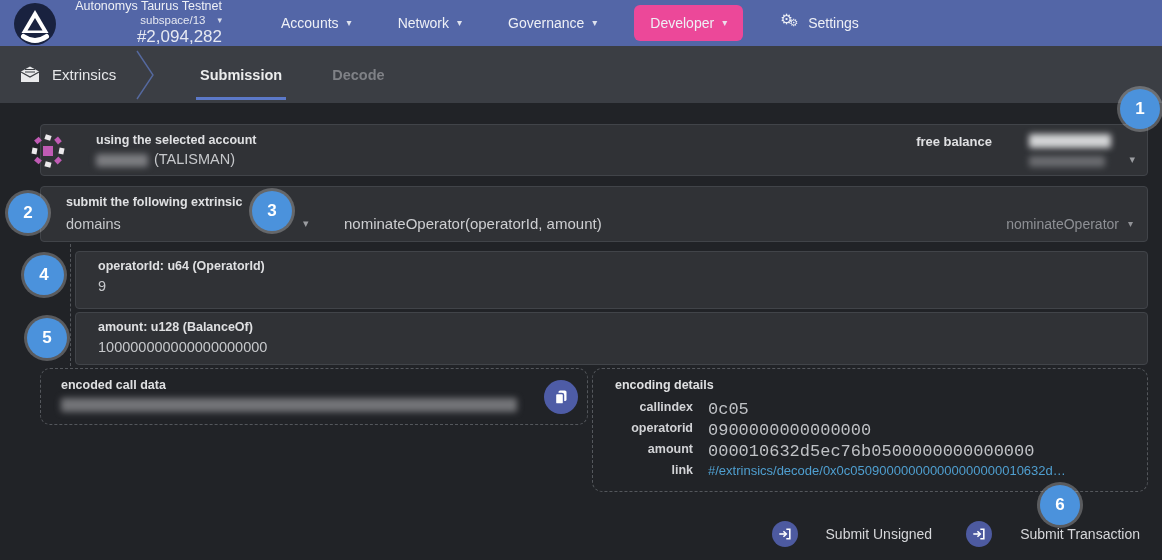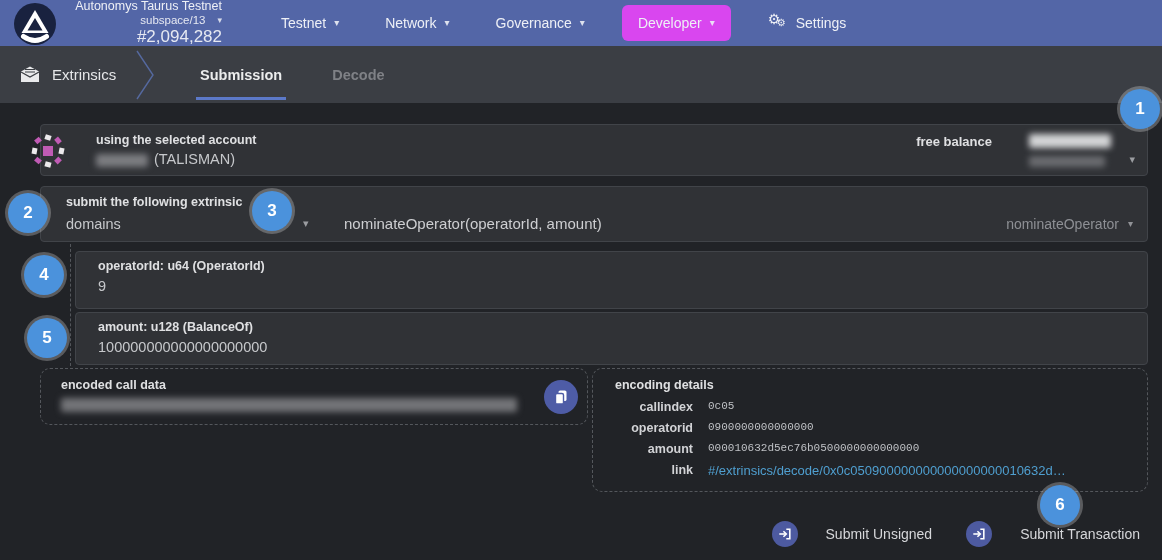--- a/index.html
+++ b/index.html
@@ -16,21 +16,21 @@
     background:#5366a7; display:flex; align-items:center; color:#eef0f6; z-index:5; }
   .logo { width:42px; height:42px; margin:2px 0 0 14px; flex:none; cursor:pointer; }
   .netblock { margin-left:10px; width:156px; text-align:right; line-height:1.15; }
   .net-name { font-size:12.5px; white-space:nowrap; }
   .net-line2 { font-size:11.5px; opacity:.95; display:flex; justify-content:flex-end; align-items:center; gap:12px; cursor:pointer; }
   .net-blocknum { font-size:17px; opacity:.95; }
   .caret { font-size:9px; line-height:1; opacity:.9; }
   .menus { display:flex; align-items:center; margin-left:36px; }
   .menu-item { display:flex; align-items:center; gap:8px; font-size:14px; padding:0 23px; cursor:pointer; white-space:nowrap; }
   .menu-item .caret { font-size:10px; }
-  .menu-developer { background:#d946ef; border-radius:6px; padding:10px 16px; margin:0 14px;text-align:center; }
+  .menu-developer { background:#ec4899; border-radius:6px; padding:10px 16px; margin:0 14px;text-align:center; }
   .gears { position:relative; width:20px; height:18px; }
   .gear-big { position:absolute; left:0; top:-3px; font-size:14px; }
   .gear-small { position:absolute; left:9px; top:3px; font-size:10px; }
 
   
   .tabbar { position:absolute; top:46px; left:0; width:1162px; height:57px;
     background:#3b3e44; display:flex; align-items:center; z-index:4; }
   .section { display:flex; align-items:center; gap:12px; margin-left:20px; font-size:15px; color:#e6e7e9; width:104px; }
   .chev { margin-left:10px; flex:none; }
   .tab { font-size:14.5px; margin-left:38px; height:57px; display:flex; align-items:center; position:relative; cursor:pointer; padding:0 6px;font-weight:bold; }
@@ -78,21 +78,21 @@
   .data-redact { left:20px; top:29px; width:456px; height:14px; background:#737478; }
   .hash-redact { left:20px; top:27px; width:476px; height:14px; background:#737478; }
   .hash-tail { position:absolute; left:499px; top:25px; font-size:13px; color:#c6c8cb; }
   .copybtn { position:absolute; left:503px; width:34px; height:34px; border-radius:50%;
     background:#4e5ca6; display:flex; align-items:center; justify-content:center; cursor:pointer; }
   #out-data .copybtn { top:11px; }
   #out-hash .copybtn { top:15px; }
 
   .enc-title { position:absolute; left:22px; top:9px; font-size:12.5px; font-weight:bold; color:#dfe0e2; }
   .enc-label { position:absolute; left:0; width:100px; text-align:right; font-size:12.5px; font-weight:bold; color:#d2d3d6; }
-  .enc-value { position:absolute; left:115px; font-family:"Liberation Mono", monospace; font-size:11px; color:#bfc1c5; white-space:nowrap; }
+  .enc-value { position:absolute; left:115px; font-family:"Liberation Mono", monospace; font-size:17px; color:#bfc1c5; white-space:nowrap; }
   .enc-link { position:absolute; left:115px; font-size:13px; color:#4f9fd0; cursor:pointer; white-space:nowrap; max-width:425px; overflow:hidden; }
   .r1 { top:31px; } .r2 { top:52px; } .r3 { top:73px; } .r4 { top:94px; }
 
   
   .actions { position:absolute; top:521px; right:22px; display:flex; gap:34px; align-items:center; }
   .action { display:flex; align-items:center; gap:28px; cursor:pointer; font-size:14px; color:#d6d7da; white-space:nowrap; }
   .action-icon { width:26px; height:26px; border-radius:50%; background:#4d5aa0;
     display:flex; align-items:center; justify-content:center; flex:none; }
 
   
@@ -121,21 +121,21 @@
     <div class="netblock">
       <div class="net-name">Autonomys Taurus Testnet</div>
       <div class="net-line2">
         <span>subspace/13</span>
         <span class="caret">▾</span>
       </div>
       <div class="net-blocknum">#2,094,282</div>
     </div>
     <div class="menus">
       <div class="menu-item">
-        <span>Testnet</span>
+        <span>Accounts</span>
         <span class="caret">▾</span>
       </div>
       <div class="menu-item">
         <span>Network</span>
         <span class="caret">▾</span>
       </div>
       <div class="menu-item">
         <span>Governance</span>
         <span class="caret">▾</span>
       </div>

